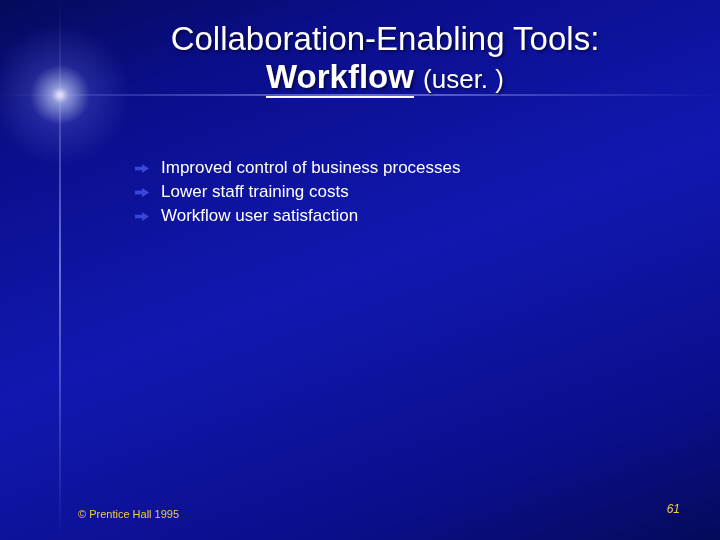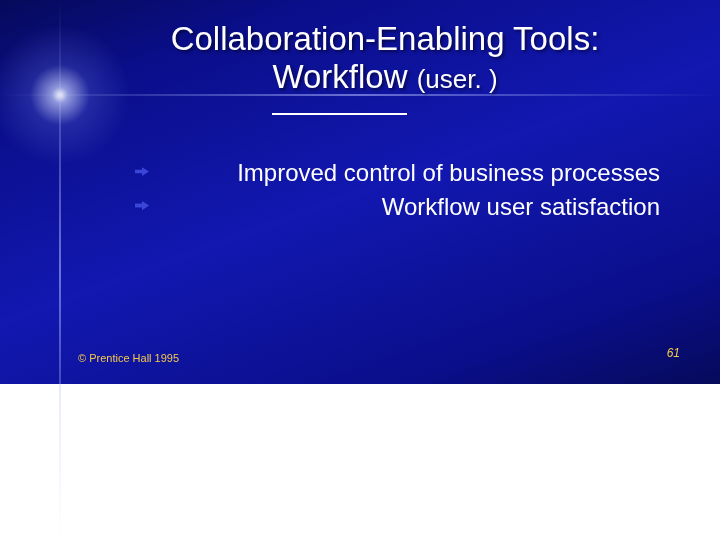--- a/index.html
+++ b/index.html
@@ -6,21 +6,21 @@
     margin: 0;
     padding: 0;
     width: 720px;
     height: 540px;
     overflow: hidden;
     font-family: Verdana, Arial, sans-serif;
   }
   .slide {
     position: relative;
     width: 720px;
-    height: 384px;
+    height: 540px;
     background:
       radial-gradient(circle at 60px 95px,
         rgba(255,255,255,0.95) 0px,
         rgba(200,210,255,0.7) 8px,
         rgba(80,90,200,0.35) 30px,
         rgba(0,0,120,0) 70px),
       linear-gradient(160deg, #060a5a 0%, #0a0e8a 18%, #1218b0 50%, #0a0e8a 82%, #060a5a 100%);
     color: #fff;
   }
   
@@ -41,44 +41,43 @@
     left: 90px;
     right: 40px;
     text-align: center;
     font-family: Arial, sans-serif;
     color: #fff;
     text-shadow: 2px 2px 3px rgba(0,0,0,0.5);
   }
   .title .line1 { font-size: 33px; }
   .title .line2 { font-size: 33px; }
   .title .cont  { font-size: 26px; }
-  .title .uline { border-bottom: 2px solid #fff; padding-bottom: 18px; }
+  .title .uline { border-bottom: 2px solid #fff; padding-bottom: 1px; font-weight: bold; }
 
   .body {
     position: absolute;
     top: 150px;
     left: 85px;
     right: 60px;
   }
   .lvl1 {
     font-size: 27px;
     color: #fff;
     margin-bottom: 16px;
     line-height: 1.2;
     position: relative;
     padding-left: 28px;
   }
   .lvl2-group { margin-top: 6px; padding-left: 50px; }
   .lvl2 {
-    font-size: 24px;
+    font-size: 17px;
     color: #fff;
     line-height: 1.42;
     position: relative;
     padding-left: 26px;
-    text-align: right;
   }
   .arrow {
     position: absolute;
     left: 0;
     top: 0.42em;
     width: 16px;
     height: 10px;
   }
   .lvl2 .arrow { width: 14px; height: 9px; top: 0.46em; }
 
@@ -123,20 +122,26 @@
       </div>
       <div class="lvl2">
         <svg class="arrow" viewBox="0 0 16 10">
           <polygon points="0,3 8,3 8,0 16,5 8,10 8,7 0,7" fill="#3a46d8"></polygon>
         </svg>
       </div>
       <div class="lvl2">
         <svg class="arrow" viewBox="0 0 16 10">
           <polygon points="0,3 8,3 8,0 16,5 8,10 8,7 0,7" fill="#3a46d8"></polygon>
         </svg>
+        <span>Lower staff training costs</span>
+      </div>
+      <div class="lvl2">
+        <svg class="arrow" viewBox="0 0 16 10">
+          <polygon points="0,3 8,3 8,0 16,5 8,10 8,7 0,7" fill="#3a46d8"></polygon>
+        </svg>
         <span>Workflow user satisfaction</span>
       </div>
     </div>
   </div>
 
   <div class="footer-left">© Prentice Hall 1995</div>
   <div class="footer-right">61</div>
 </div>
 
 </body></html>

